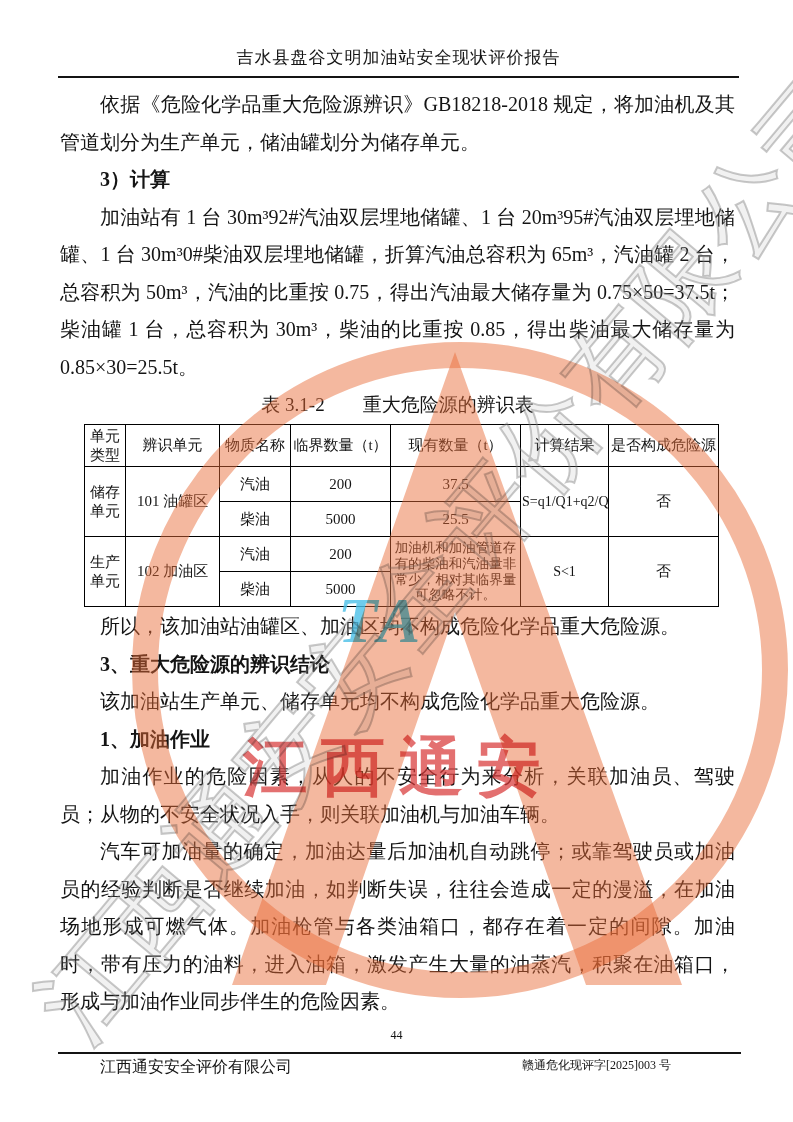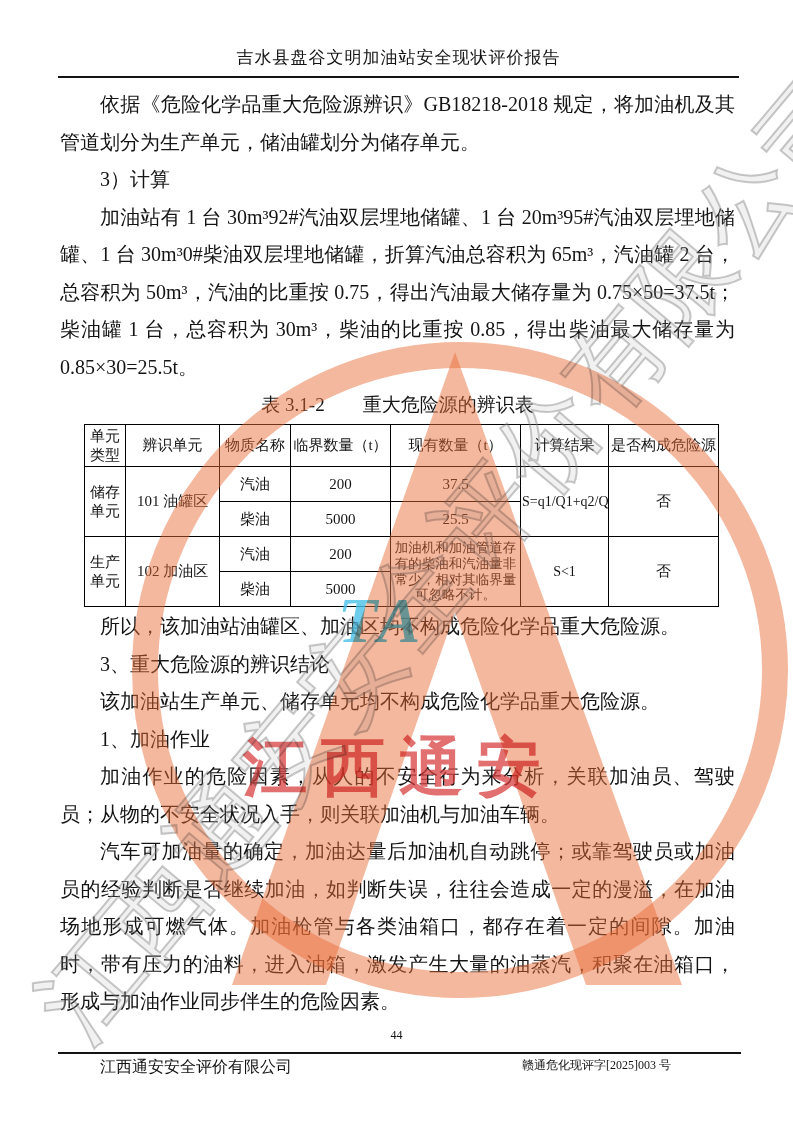--- a/index.html
+++ b/index.html
@@ -12,21 +12,21 @@
     position:absolute;left:58px;right:54px;top:46px;
     text-align:center;font-size:17px;letter-spacing:1px;
     border-bottom:2px solid #141414;padding-bottom:7px;
   }
   
   .content{
     position:absolute;left:60px;right:58px;top:86px;
     font-size:20px;line-height:37.5px;text-align:justify;
   }
   .content p{margin:0;text-indent:2em;}
-  .item{margin:0;text-indent:2em;text-align:left;}
+  .item{margin:0;text-indent:2em;text-align:left;font-weight:bold;}
   .caption{margin:0;text-indent:0;text-align:center;font-size:19px;line-height:37px;}
   .section-heading{
     margin:0;text-indent:0;text-align:left;
     font-size:21px;font-weight:bold;letter-spacing:2px;line-height:38px;
   }
   
   table.ident{
     border-collapse:collapse;table-layout:fixed;
     width:634px;margin:1px 0 1px 24px;
     font-size:15px;line-height:1.25;

